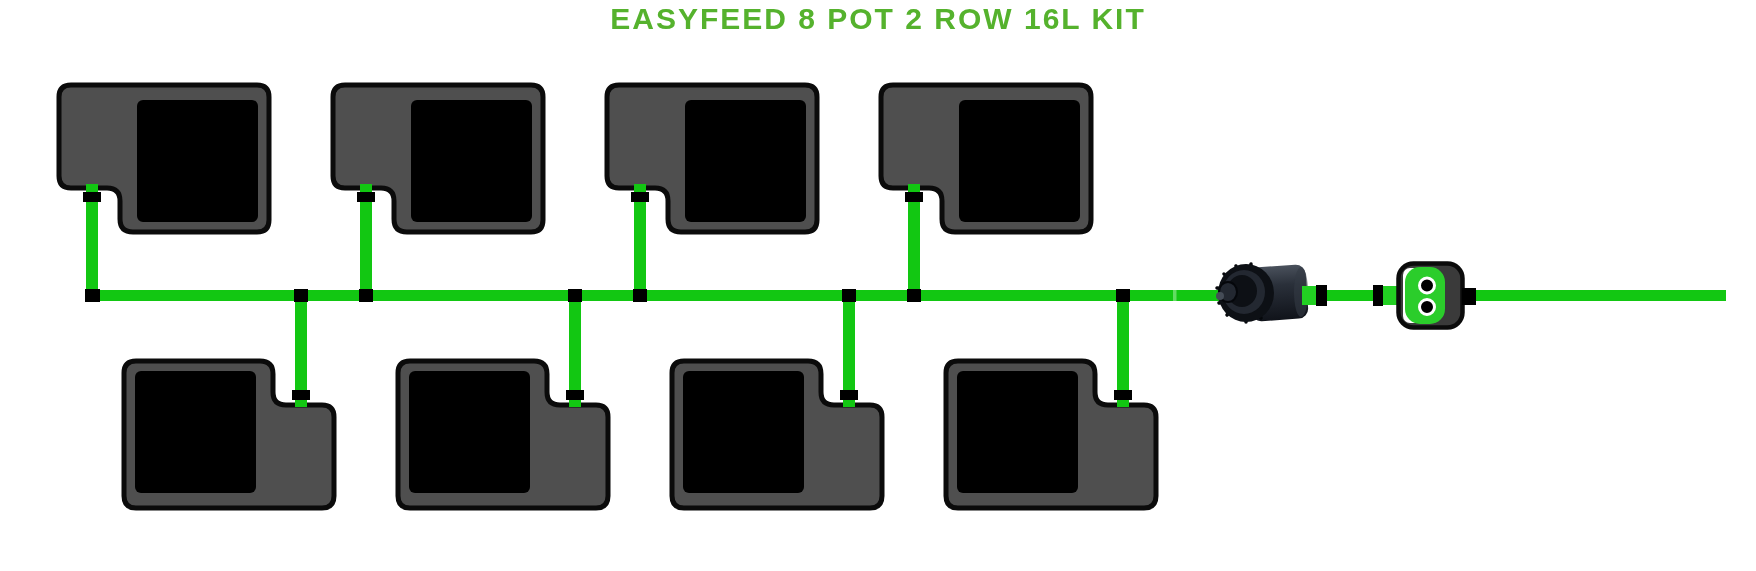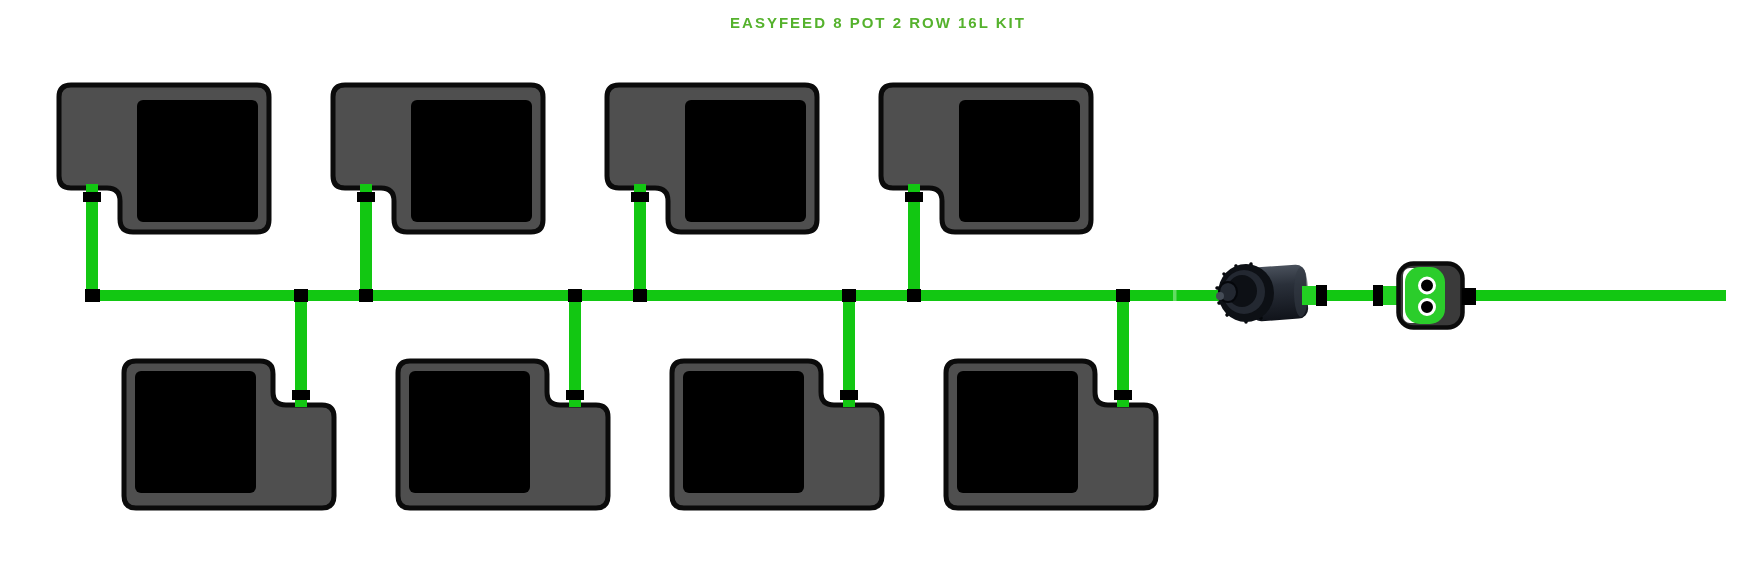--- a/index.html
+++ b/index.html
@@ -5,24 +5,24 @@
   html,body{margin:0;padding:0;background:#ffffff;}
   .canvas{
     position:relative;
     width:1756px;height:571px;
     background:#ffffff;
     overflow:hidden;
     font-family:"Liberation Sans", sans-serif;
   }
   .title{
     position:absolute;
-    top:14px;left:0;width:100%;
+    top:2px;left:0;width:100%;
     text-align:center;
     font-weight:bold;
-    font-size:15px;
+    font-size:30px;
     letter-spacing:2px;
     color:var(--title-green,#55b22d);
     white-space:nowrap;
   }
   svg.diagram{position:absolute;left:0;top:0;}
   .tube{fill:var(--tube-green,#12c712);}
   .stub{fill:var(--stub-green,#22d022);}
   .seam{fill:var(--seam-green,#63dc63);}
   .connector{fill:var(--connector-black,#000000);}
   .tray{fill:var(--pot-gray,#4f4f4f);stroke:var(--outline-black,#0b0b0b);stroke-width:5;}

